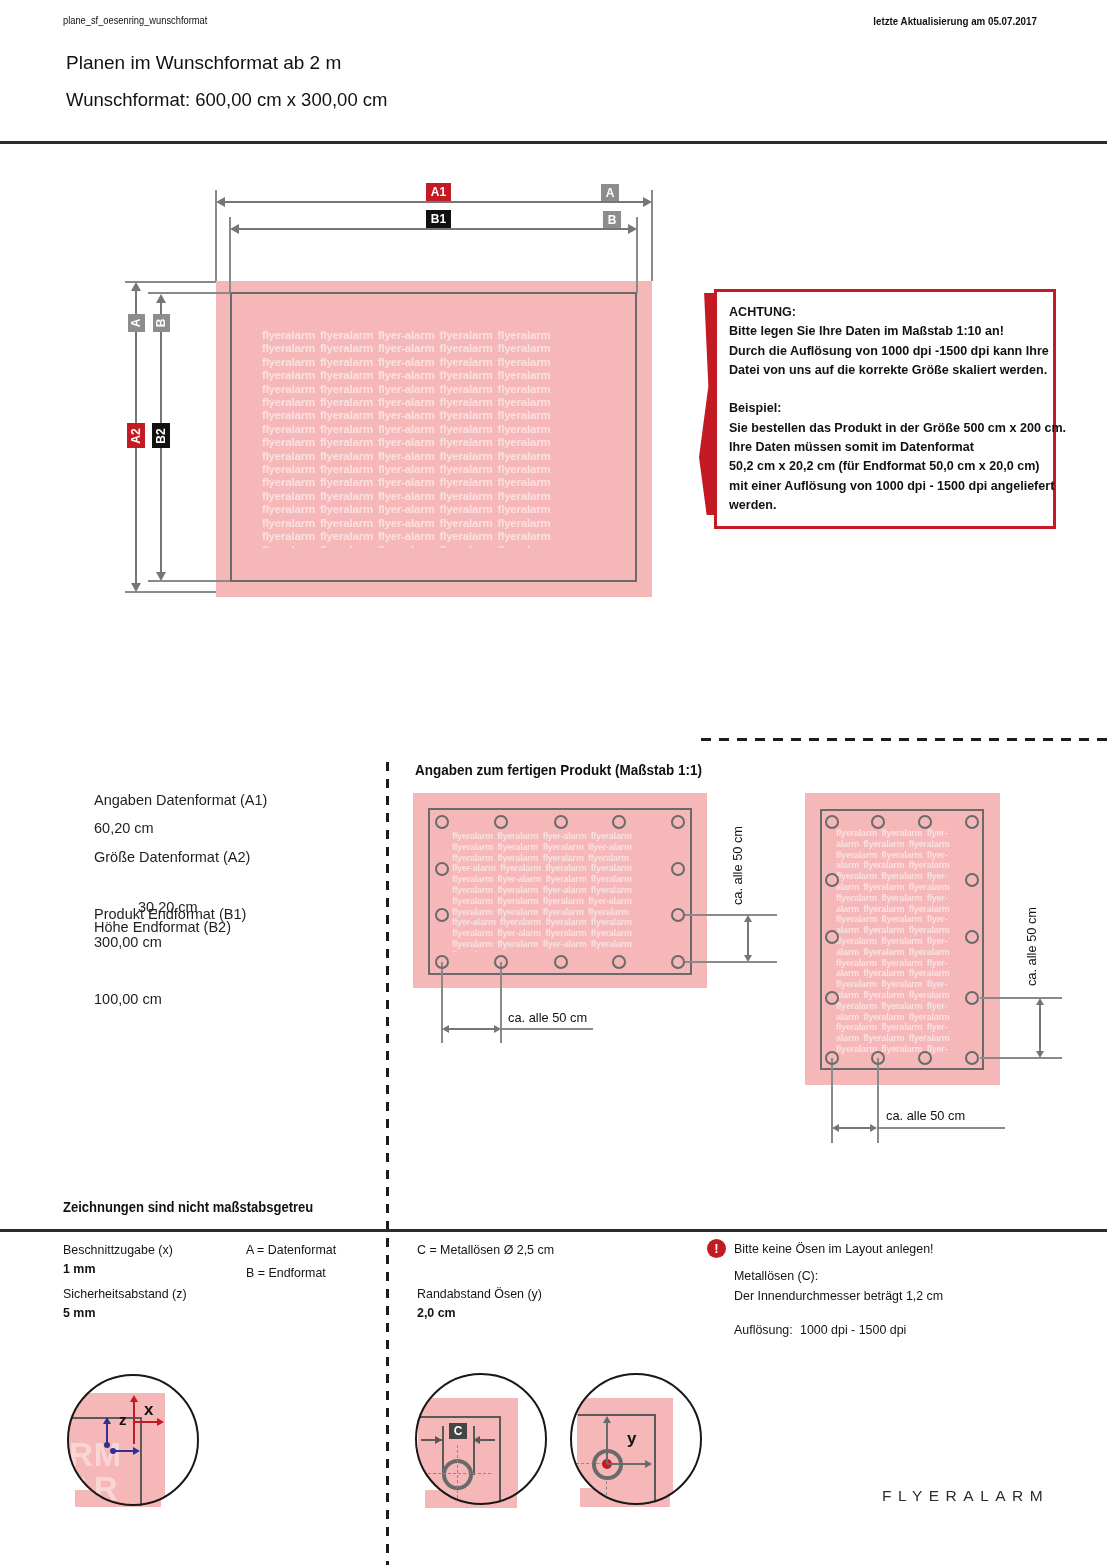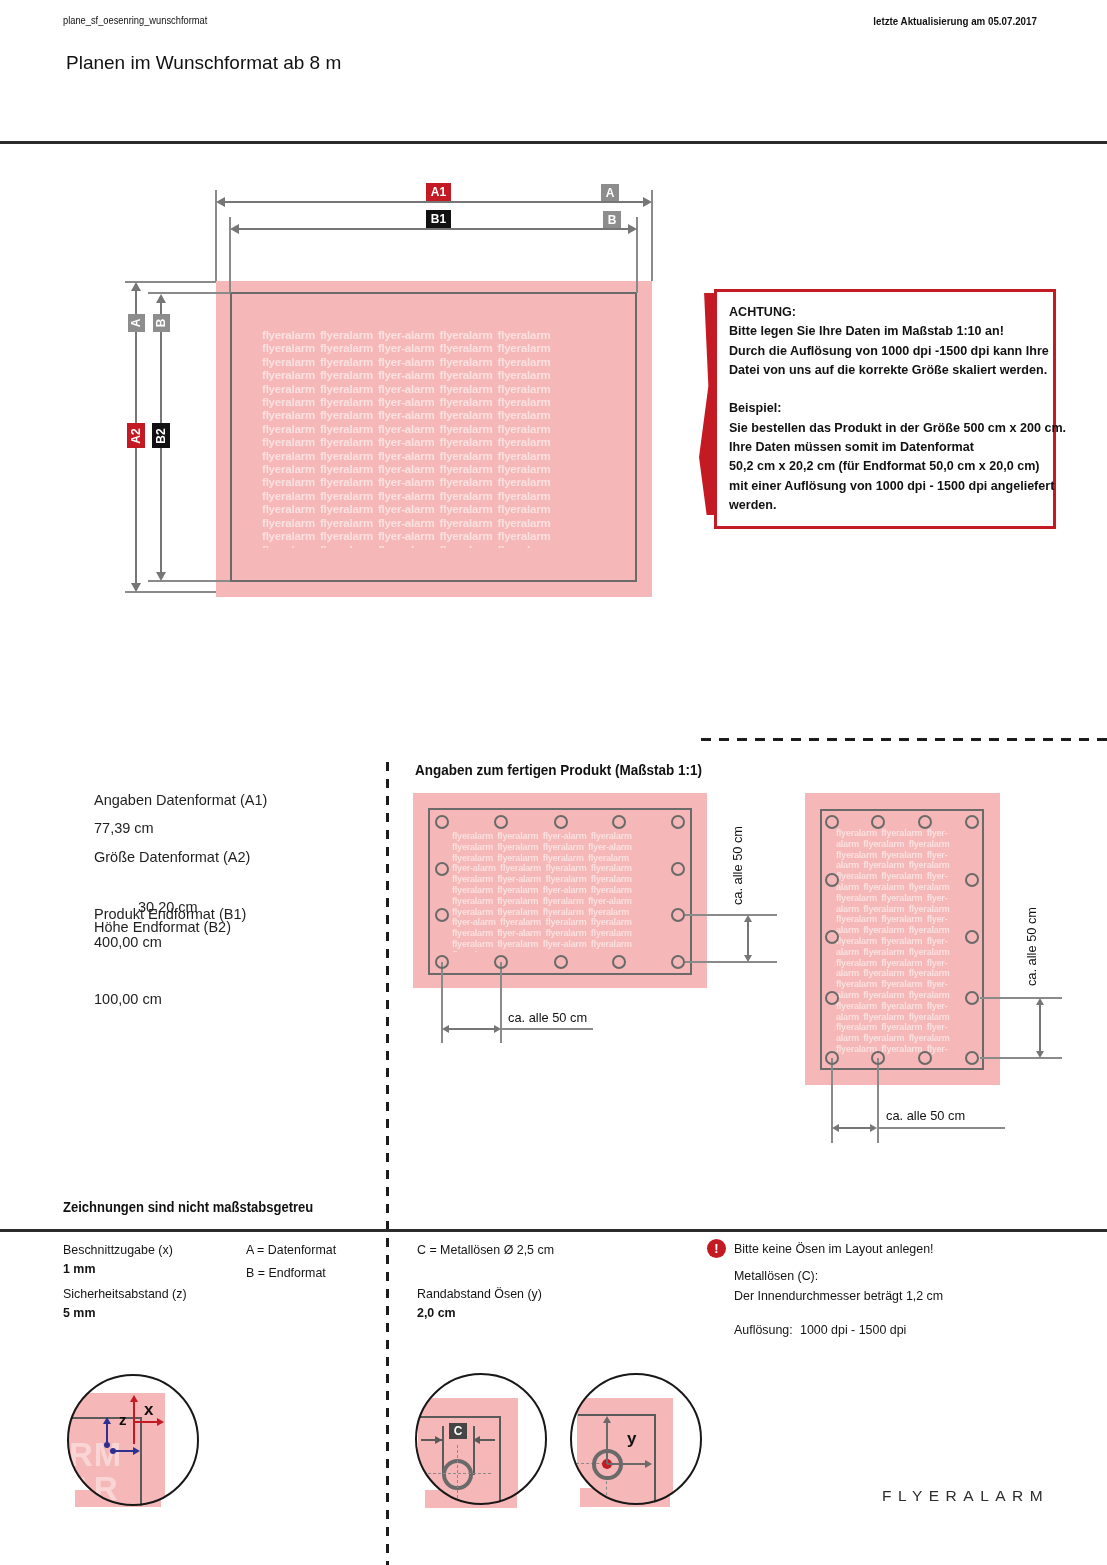--- a/index.html
+++ b/index.html
@@ -82,21 +82,22 @@
         color:#2d2d2d;white-space:nowrap;}
   .divider{position:absolute;left:0;width:1107px;background:#2c2c2c;}
 </style>
 </head>
 <body>
 
 <div class="page">
 
   <div class="abs cond" style="left:63px;top:15px;font-size:10px;">plane_sf_oesenring_wunschformat</div>
   <div class="abs condr b" style="right:70px;top:15px;font-size:10.5px;">letzte Aktualisierung am 05.07.2017</div>
-  <div class="abs nowrap" style="left:66px;top:52px;font-size:19px;">Planen im Wunschformat ab 8 m</div>
+  <div class="abs nowrap" style="left:66px;top:52px;font-size:19px;">Planen im Wunschformat ab 2 m</div>
+  <div class="abs nowrap" style="left:66px;top:89px;font-size:18.5px;">Wunschformat: 600,00 cm x 300,00 cm</div>
   <div class="divider" style="top:141px;height:3px;"></div>
 
   <div class="pink" style="left:216px;top:281px;width:436px;height:316px;"></div>
   <div class="wm big abs" style="left:262px;top:329px;width:341px;height:219px;">flyeralarm flyeralarm flyer-alarm flyeralarm flyeralarm flyeralarm flyeralarm flyer-alarm flyeralarm flyeralarm flyeralarm flyeralarm flyer-alarm flyeralarm flyeralarm flyeralarm flyeralarm flyer-alarm flyeralarm flyeralarm flyeralarm flyeralarm flyer-alarm flyeralarm flyeralarm flyeralarm flyeralarm flyer-alarm flyeralarm flyeralarm flyeralarm flyeralarm flyer-alarm flyeralarm flyeralarm flyeralarm flyeralarm flyer-alarm flyeralarm flyeralarm flyeralarm flyeralarm flyer-alarm flyeralarm flyeralarm flyeralarm flyeralarm flyer-alarm flyeralarm flyeralarm flyeralarm flyeralarm flyer-alarm flyeralarm flyeralarm flyeralarm flyeralarm flyer-alarm flyeralarm flyeralarm flyeralarm flyeralarm flyer-alarm flyeralarm flyeralarm flyeralarm flyeralarm flyer-alarm flyeralarm flyeralarm flyeralarm flyeralarm flyer-alarm flyeralarm flyeralarm flyeralarm flyeralarm flyer-alarm flyeralarm flyeralarm flyeralarm flyeralarm flyer-alarm flyeralarm flyeralarm flyeralarm flyeralarm flyer-alarm flyeralarm flyeralarm </div>
   <div class="frame" style="left:230px;top:292px;width:407px;height:290px;"></div>
 
   <div class="vl thin" style="left:215px;top:190px;height:91px;"></div>
   <div class="vl thin" style="left:651px;top:190px;height:91px;"></div>
   <div class="vl thin" style="left:229px;top:217px;height:76px;"></div>
   <div class="vl thin" style="left:636px;top:217px;height:76px;"></div>
@@ -150,25 +151,25 @@
     <div class="ln">Ihre Daten müssen somit im Datenformat</div>
     <div class="ln">50,2 cm x 20,2 cm (für Endformat 50,0 cm x 20,0 cm)</div>
     <div class="ln">mit einer Auflösung von 1000 dpi - 1500 dpi angeliefert</div>
     <div class="ln">werden.</div>
   </div>
 
   <div class="dash-h" style="left:701px;top:738px;width:406px;"></div>
   <div class="dash-v" style="left:386px;top:762px;height:803px;"></div>
 
   <div class="spec" style="top:792px;">Angaben Datenformat (A1)</div>
-  <div class="spec" style="top:820px;">77,39 cm</div>
+  <div class="spec" style="top:820px;">60,20 cm</div>
   <div class="spec" style="top:849px;">Größe Datenformat (A2)</div>
   <div class="spec" style="top:899px;margin-left:44px;">30,20 cm</div>
   <div class="spec" style="top:906px;">Produkt Endformat (B1)</div>
-  <div class="spec" style="top:934px;">400,00 cm</div>
+  <div class="spec" style="top:934px;">300,00 cm</div>
   <div class="spec" style="top:919px;">Höhe Endformat (B2)</div>
   <div class="spec" style="top:991px;">100,00 cm</div>
 
   <div class="abs b cond" style="left:415px;top:762px;font-size:14.5px;">Angaben zum fertigen Produkt (Maßstab 1:1)</div>
 
   <div class="pink" style="left:413px;top:793px;width:294px;height:195px;"></div>
   <div class="wm sm abs" style="left:452px;top:831px;width:202px;height:121px;">flyeralarm flyeralarm flyer-alarm flyeralarm flyeralarm flyeralarm flyeralarm flyer-alarm flyeralarm flyeralarm flyeralarm flyeralarm flyer-alarm flyeralarm flyeralarm flyeralarm flyeralarm flyer-alarm flyeralarm flyeralarm flyeralarm flyeralarm flyer-alarm flyeralarm flyeralarm flyeralarm flyeralarm flyer-alarm flyeralarm flyeralarm flyeralarm flyeralarm flyer-alarm flyeralarm flyeralarm flyeralarm flyeralarm flyer-alarm flyeralarm flyeralarm flyeralarm flyeralarm flyer-alarm flyeralarm flyeralarm </div>
   <div class="frame" style="left:428px;top:808px;width:264px;height:167px;"></div>
   <div class="hl thin" style="left:685px;top:914px;width:92px;"></div>
   <div class="hl thin" style="left:685px;top:961px;width:92px;"></div>

